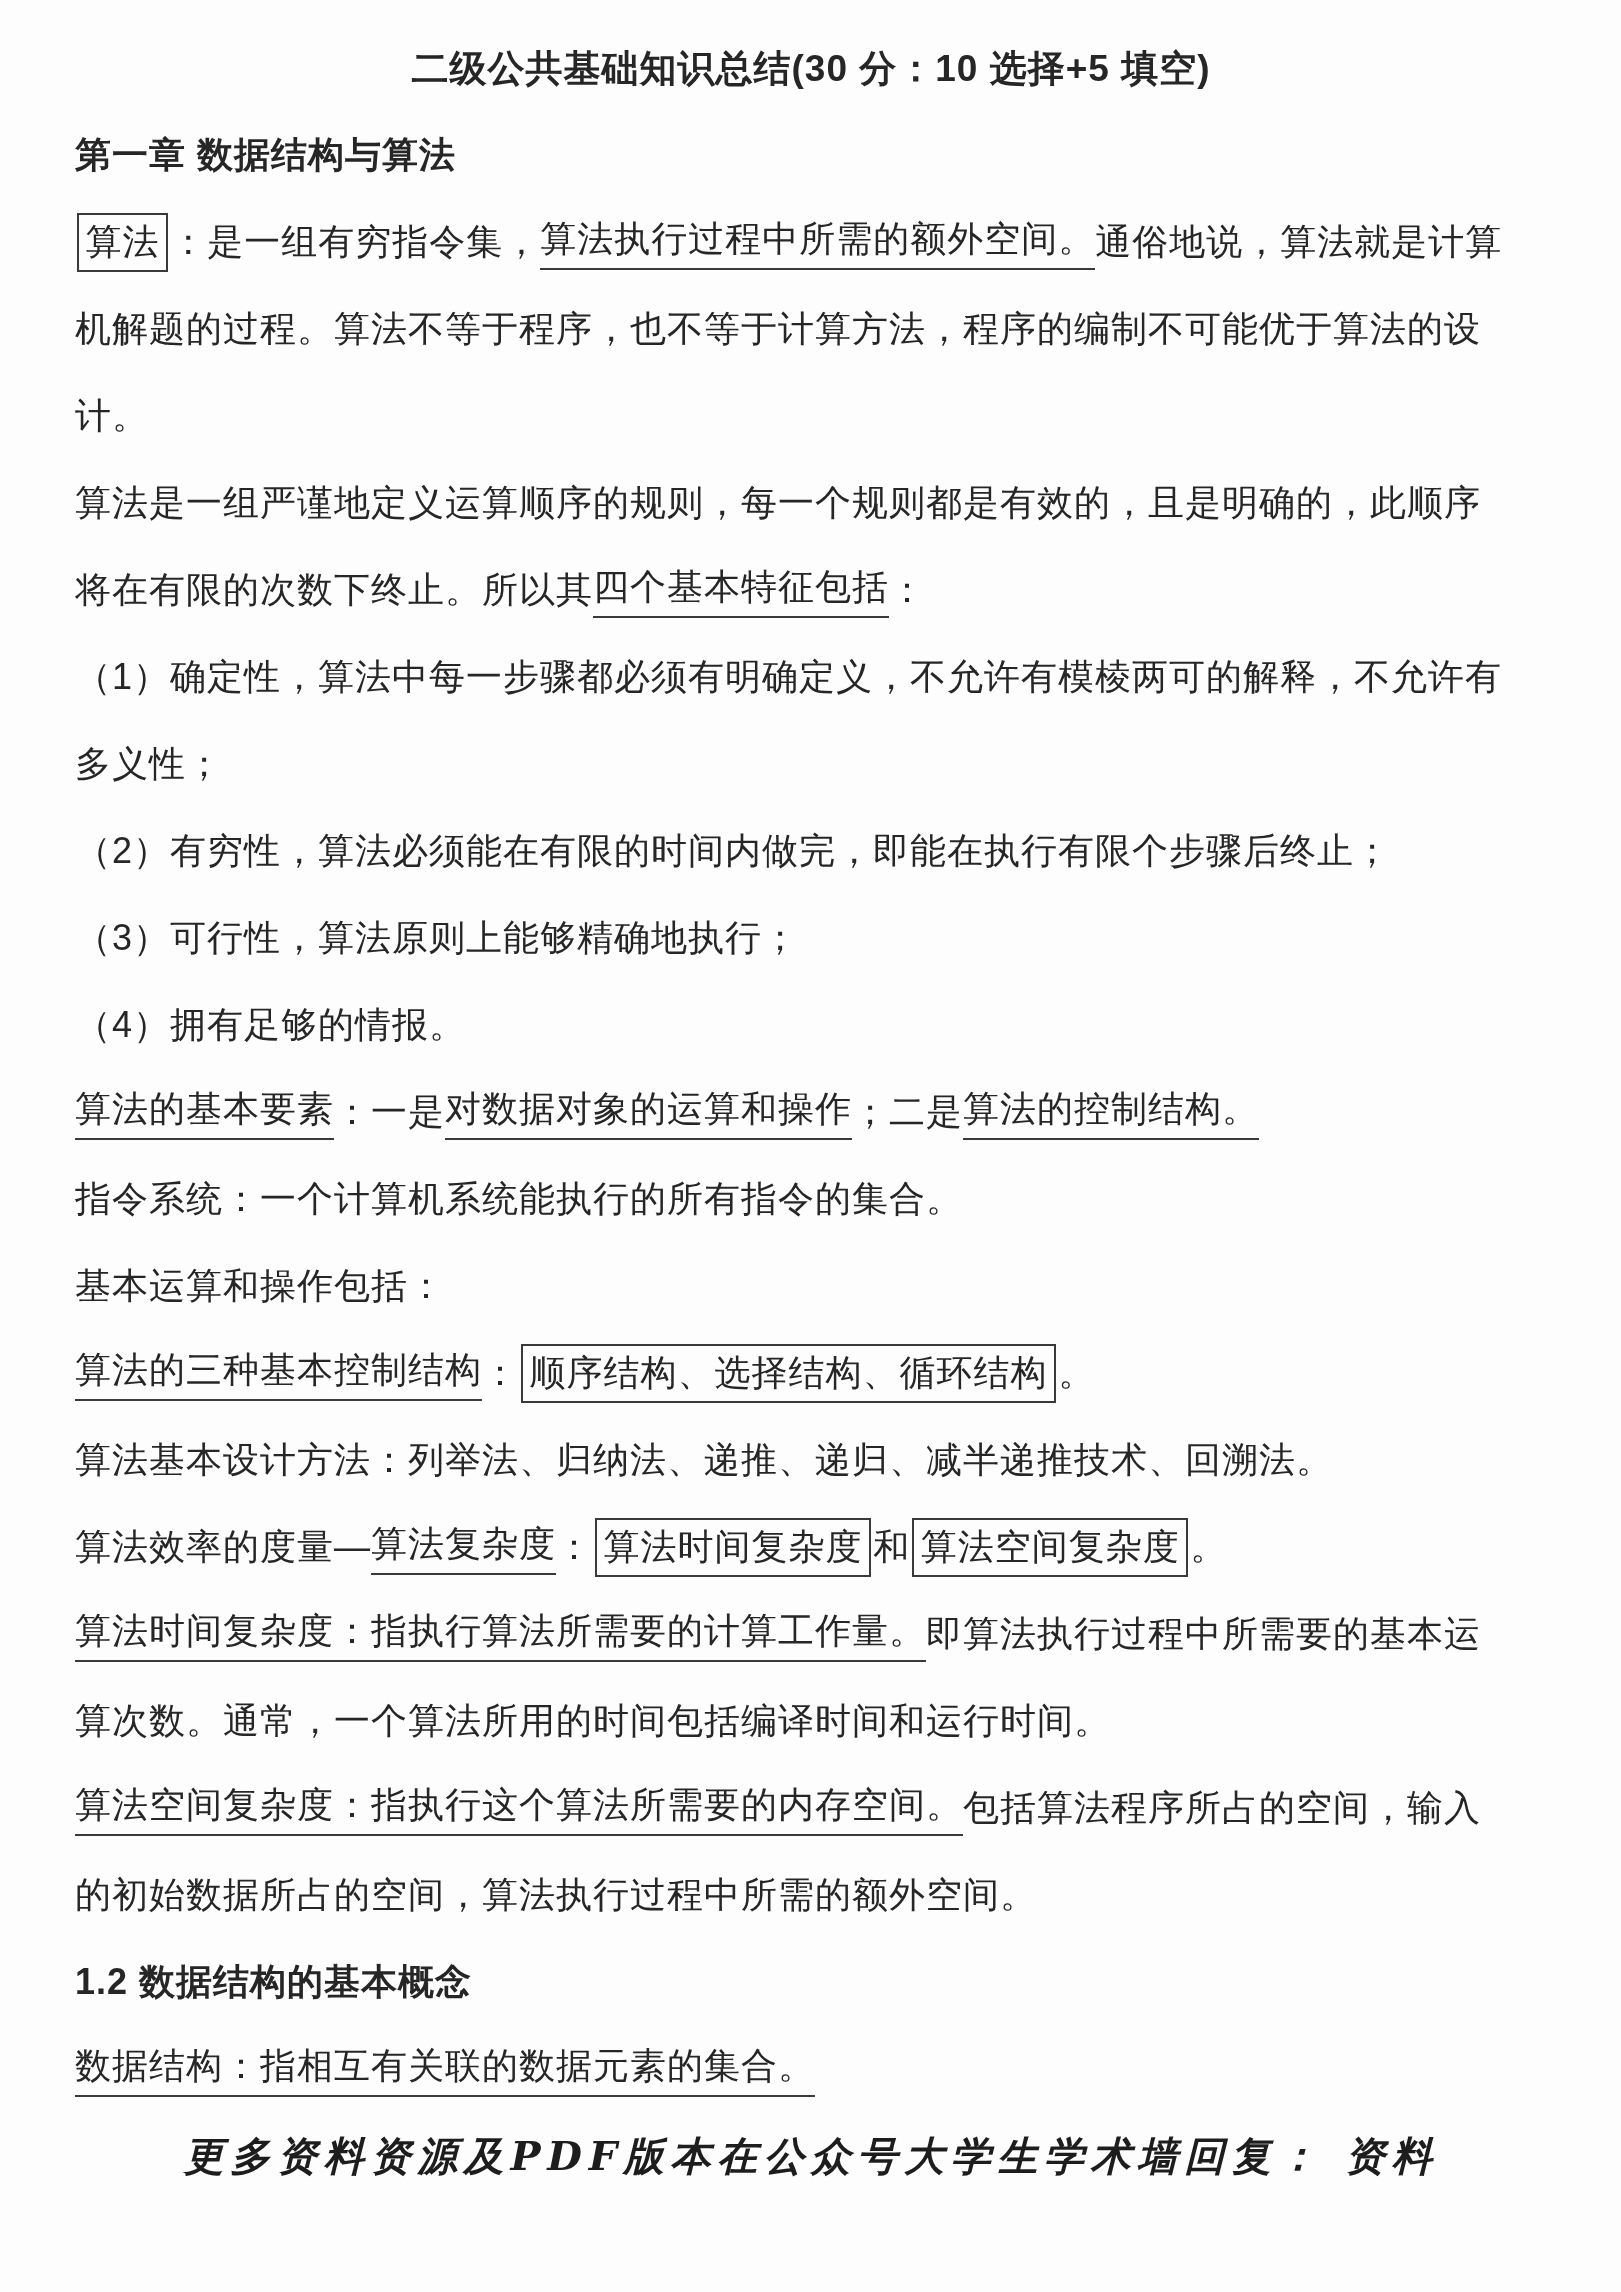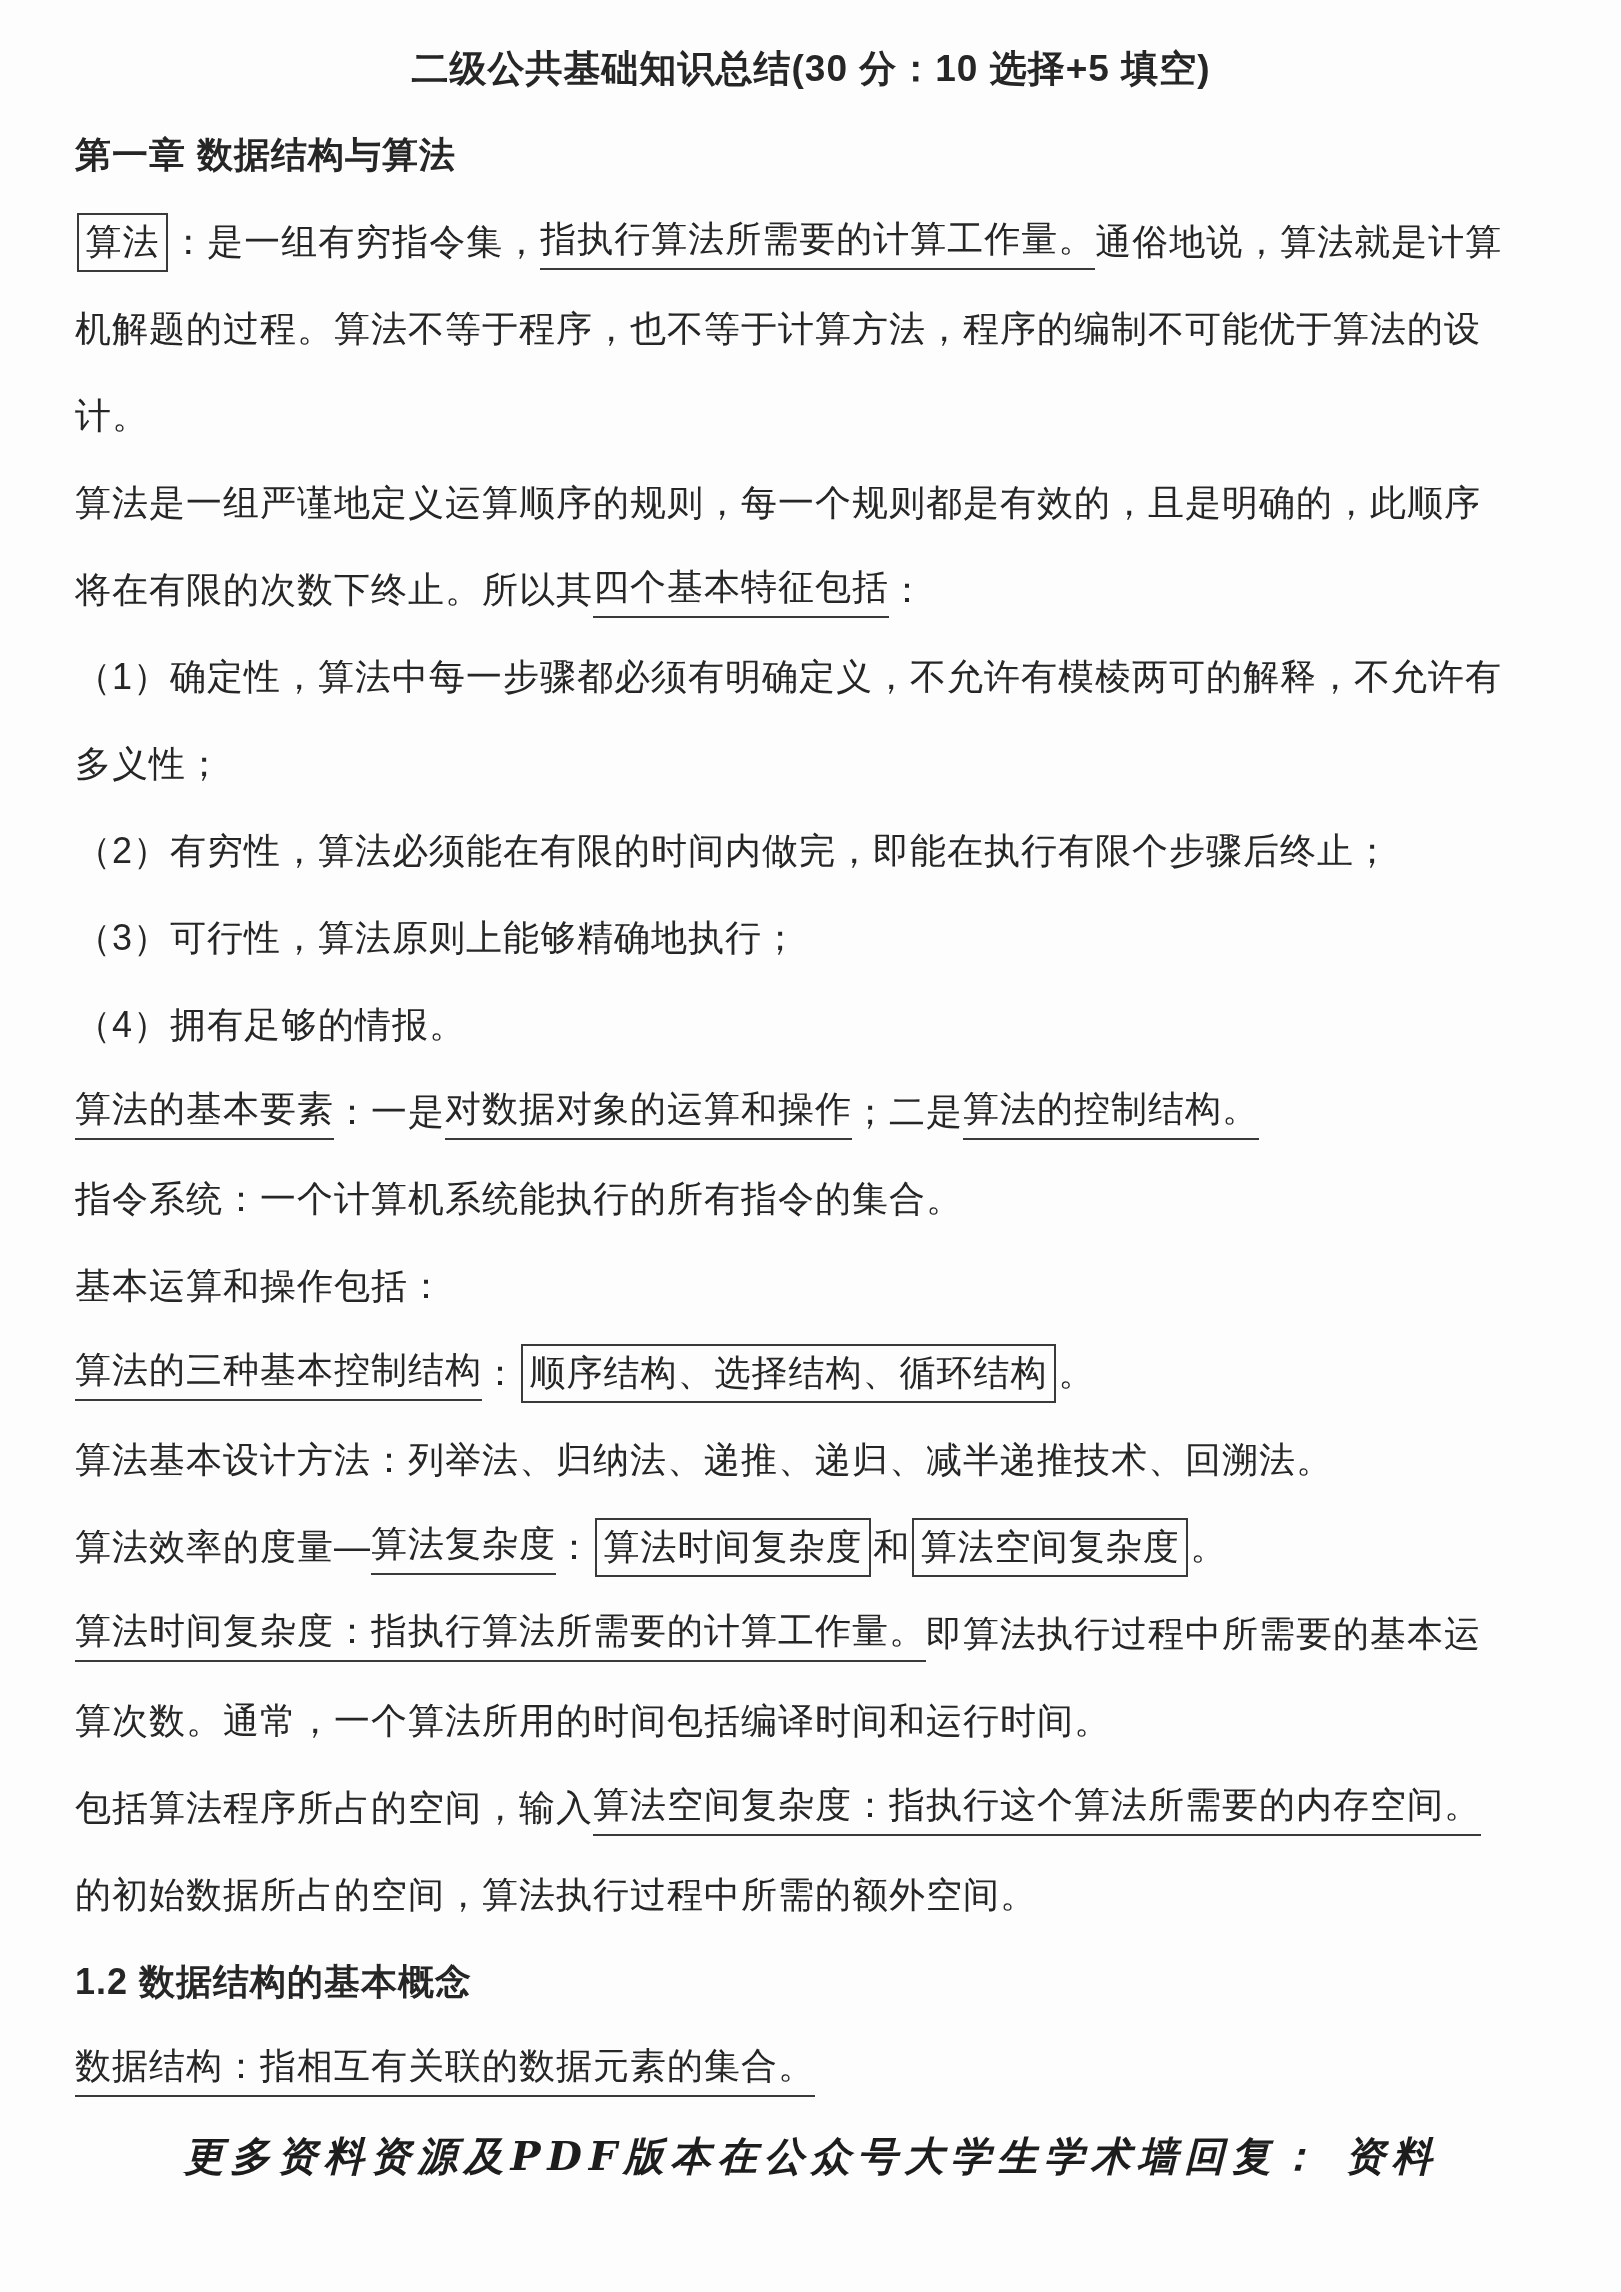--- a/index.html
+++ b/index.html
@@ -75,21 +75,21 @@
 <div class="page" style="color: rgb(38, 38, 38);">
     <div class="row row-title">
       <span class="seg seg-n">二级公共基础知识总结(30 分：10 选择+5 填空)</span>
     </div>
     <div class="row row-h">
       <span class="seg seg-n">第一章 数据结构与算法</span>
     </div>
     <div class="row row-body">
       <span class="seg seg-box">算法</span>
       <span class="seg seg-n">：是一组有穷指令集，</span>
-      <span class="seg seg-u">指执行算法所需要的计算工作量。</span>
+      <span class="seg seg-u">算法执行过程中所需的额外空间。</span>
       <span class="seg seg-n">通俗地说，算法就是计算</span>
     </div>
     <div class="row row-body">
       <span class="seg seg-n">机解题的过程。算法不等于程序，也不等于计算方法，程序的编制不可能优于算法的设</span>
     </div>
     <div class="row row-body">
       <span class="seg seg-n">计。</span>
     </div>
     <div class="row row-body">
       <span class="seg seg-n">算法是一组严谨地定义运算顺序的规则，每一个规则都是有效的，且是明确的，此顺序</span>
@@ -146,22 +146,22 @@
       <span class="seg seg-n">。</span>
     </div>
     <div class="row row-body">
       <span class="seg seg-u">算法时间复杂度：指执行算法所需要的计算工作量。</span>
       <span class="seg seg-n">即算法执行过程中所需要的基本运</span>
     </div>
     <div class="row row-body">
       <span class="seg seg-n">算次数。通常，一个算法所用的时间包括编译时间和运行时间。</span>
     </div>
     <div class="row row-body">
+      <span class="seg seg-u">算法空间复杂度：指执行这个算法所需要的内存空间。</span>
       <span class="seg seg-n">包括算法程序所占的空间，输入</span>
-      <span class="seg seg-u">算法空间复杂度：指执行这个算法所需要的内存空间。</span>
     </div>
     <div class="row row-body">
       <span class="seg seg-n">的初始数据所占的空间，算法执行过程中所需的额外空间。</span>
     </div>
     <div class="row row-h">
       <span class="seg seg-n">1.2 数据结构的基本概念</span>
     </div>
     <div class="row row-body">
       <span class="seg seg-u">数据结构：指相互有关联的数据元素的集合。 </span>
     </div>

